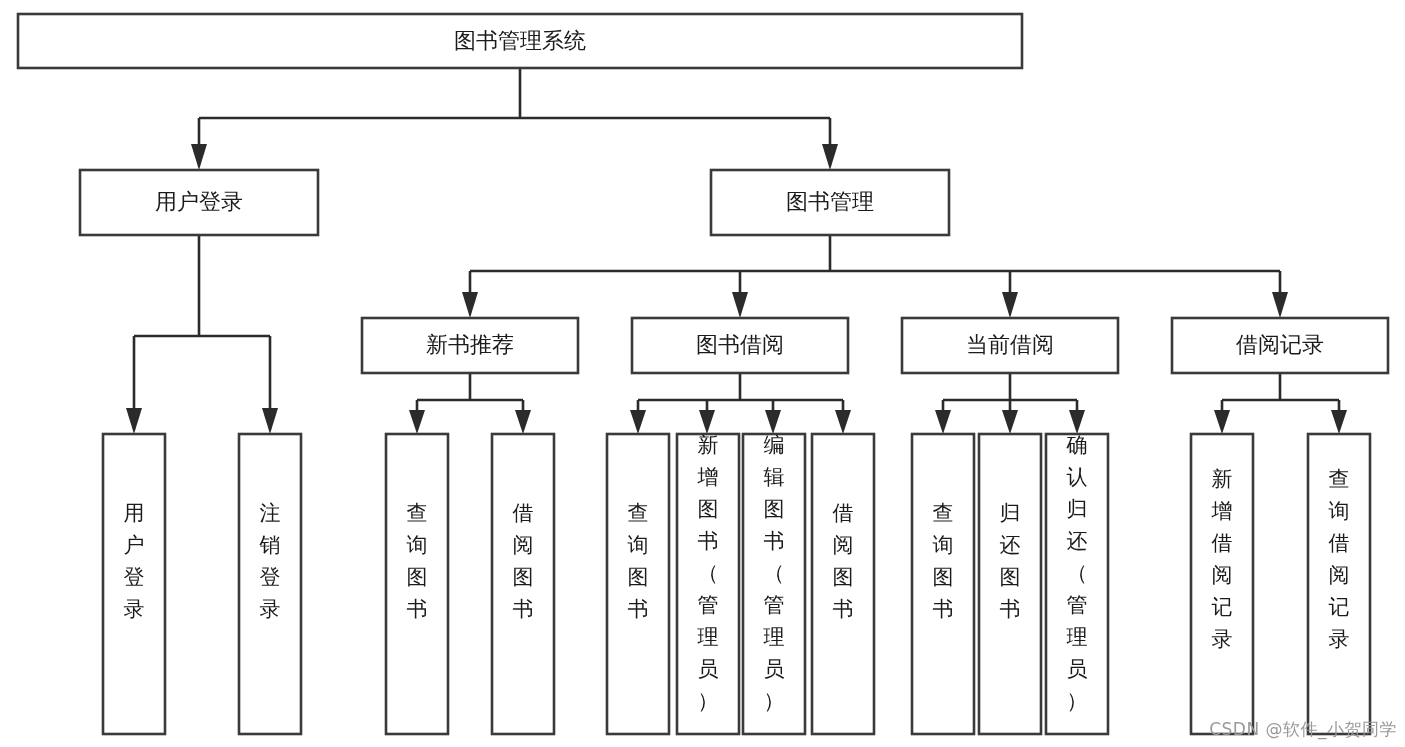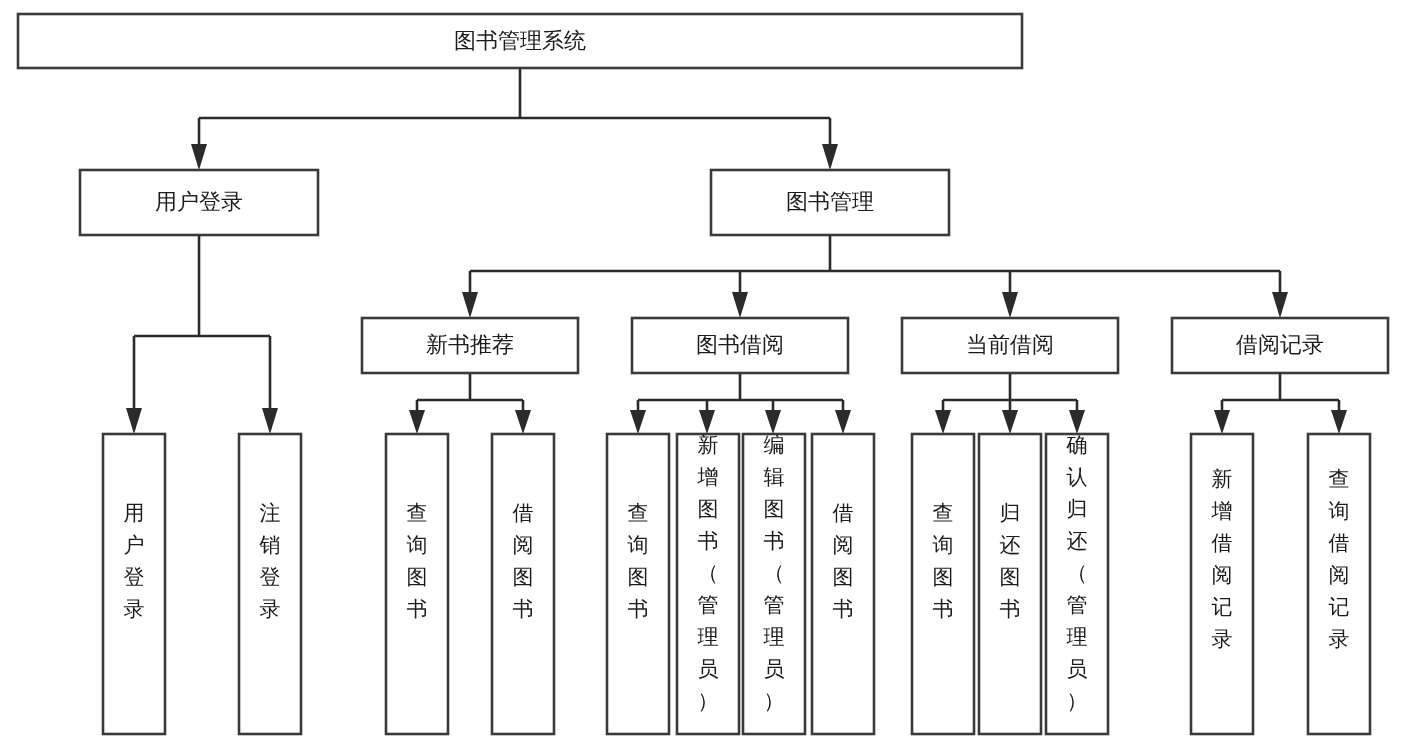--- a/index.html
+++ b/index.html
@@ -235,14 +235,15 @@
       <rect class="node-box" x="1191" y="434" width="62" height="300"></rect>
       <text class="node-label-v" x="1222" y="486"><tspan x="1222" dy="0">新</tspan><tspan x="1222" dy="32">增</tspan><tspan x="1222" dy="32">借</tspan><tspan x="1222" dy="32">阅</tspan><tspan x="1222" dy="32">记</tspan><tspan x="1222" dy="32">录</tspan></text>
     </g>
     <g>
       <rect class="node-box" x="1308" y="434" width="62" height="300"></rect>
       <text class="node-label-v" x="1339" y="486"><tspan x="1339" dy="0">查</tspan><tspan x="1339" dy="32">询</tspan><tspan x="1339" dy="32">借</tspan><tspan x="1339" dy="32">阅</tspan><tspan x="1339" dy="32">记</tspan><tspan x="1339" dy="32">录</tspan></text>
     </g>
 
   </svg>
 
+  <div class="watermark">CSDN @软件_小贺同学</div>
 
 </div>
 
 </body></html>

